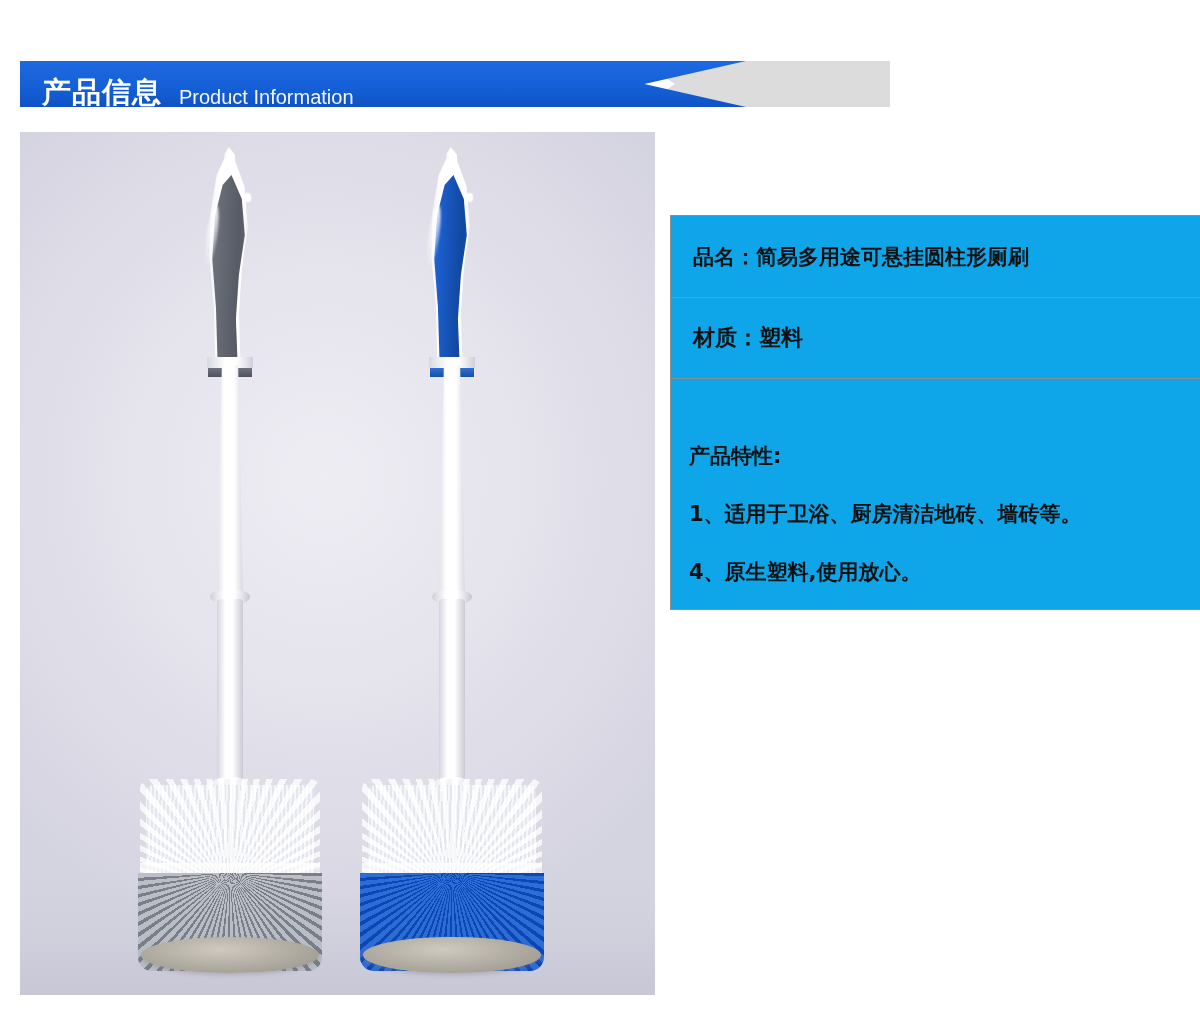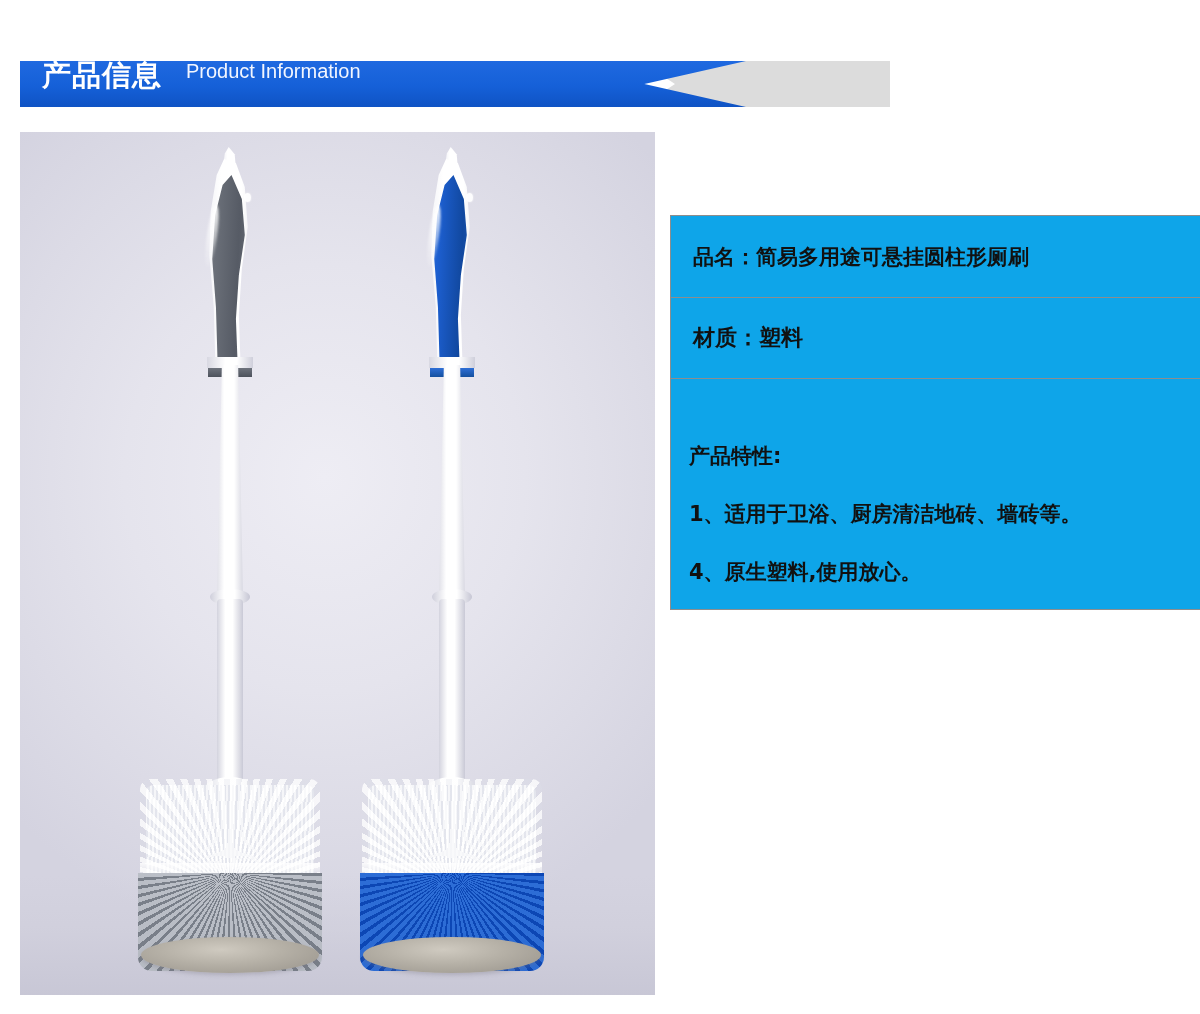--- a/index.html
+++ b/index.html
@@ -34,37 +34,37 @@
   }
   .banner-blue {
     position: absolute;
     left: 0;
     top: 0;
     width: 726px;
     height: 46px;
     background: linear-gradient(180deg, #1f69e0 0%, #1560d8 55%, #0f53c4 100%);
     clip-path: polygon(0% 0%, 100% 0%, 86% 50%, 100% 100%, 0% 100%);
     display: flex;
-    align-items: flex-start;
+    align-items: flex-end;
     box-sizing: border-box;
     padding-left: 22px;
   }
   .banner-title-cn {
     color: #ffffff;
     font-size: 29px;
     font-weight: bold;
     letter-spacing: 1px;
     line-height: 1;
     white-space: nowrap;
   }
   .banner-title-en {
     color: #f2f6ff;
     font-size: 20px;
     font-weight: normal;
-    margin-left: 24px;
+    margin-left: 17px;
     line-height: 1;
     white-space: nowrap;
   }
 
   
   .photo {
     position: absolute;
     left: 20px;
     top: 132px;
     width: 635px;

